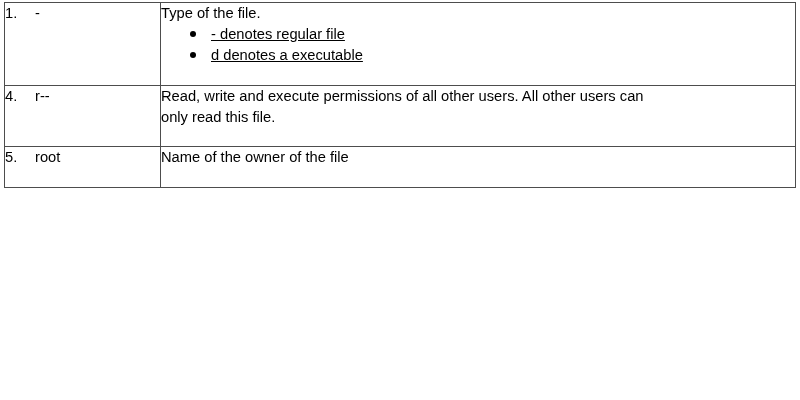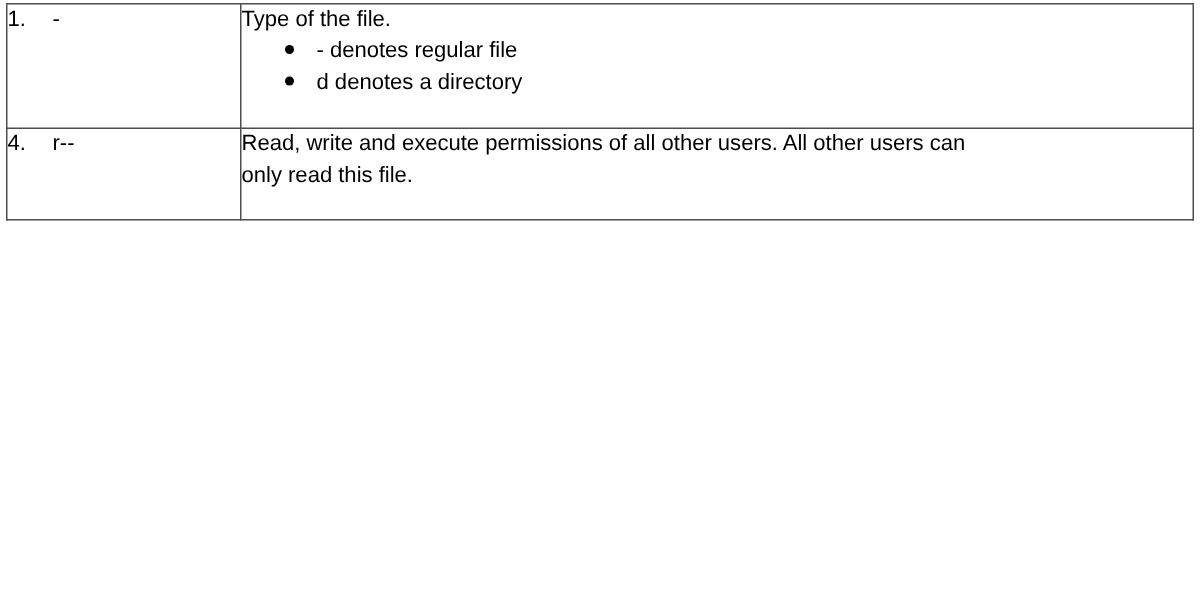--- a/index.html
+++ b/index.html
@@ -37,20 +37,21 @@
     width: 30px;
   }
   .cell-desc {
     padding: 5px 8px 0 7px;
   }
   .desc-text {
     white-space: pre-line;
   }
   .bullet-line {
     margin-left: 29px;
+    text-decoration: underline;
   }
   .bullet-dot {
     display: inline-block;
     width: 6px;
     height: 6px;
     border-radius: 50%;
     background: #000000;
     margin-right: 15px;
     vertical-align: 2px;
   }
@@ -67,32 +68,40 @@
     <tr style="height:83px">
       <td class="cell-key">
         <span class="list-num">1.</span><span>-</span>
       </td>
       <td class="cell-desc">
         <div class="desc-text">Type of the file.</div>
         <div class="bullet-line">
           <span class="bullet-dot"></span><span>- denotes regular file</span>
         </div>
         <div class="bullet-line">
-          <span class="bullet-dot"></span><span>d denotes a directory</span>
+          <span class="bullet-dot"></span><span>d denotes a executable</span>
         </div>
       </td>
     </tr>
 
 
 
     <tr style="height:61px">
       <td class="cell-key">
         <span class="list-num">4.</span><span>r--</span>
       </td>
       <td class="cell-desc">
         <div class="desc-text">Read, write and execute permissions of all other users. All other users can
 only read this file.</div>
       </td>
     </tr>
 
+    <tr style="height:41px">
+      <td class="cell-key">
+        <span class="list-num">5.</span><span>root</span>
+      </td>
+      <td class="cell-desc">
+        <div class="desc-text">Name of the owner of the file</div>
+      </td>
+    </tr>
 
   </tbody>
 </table>
 
 </body></html>

